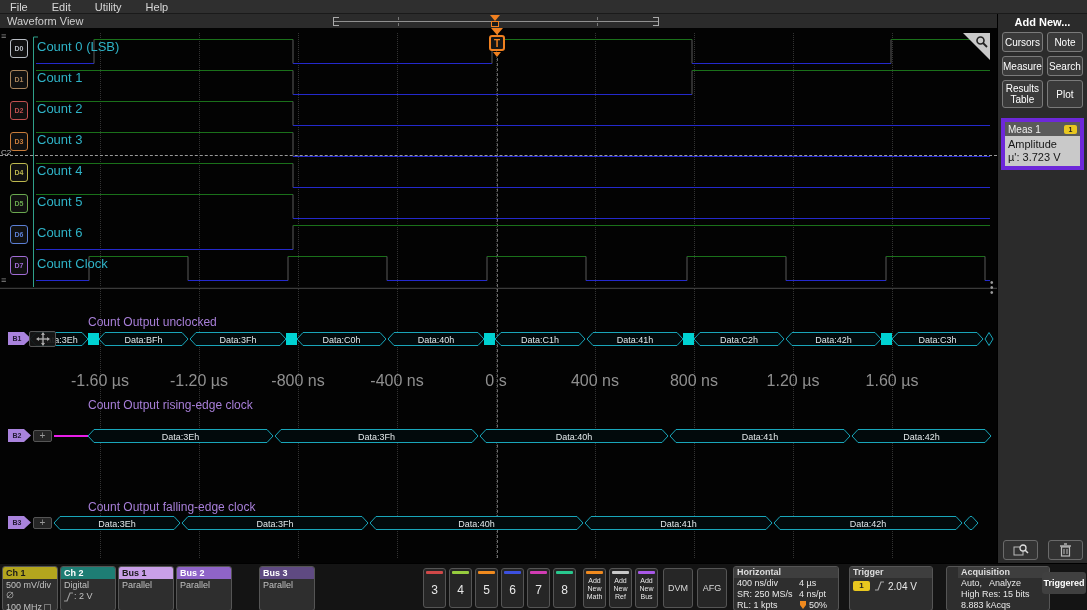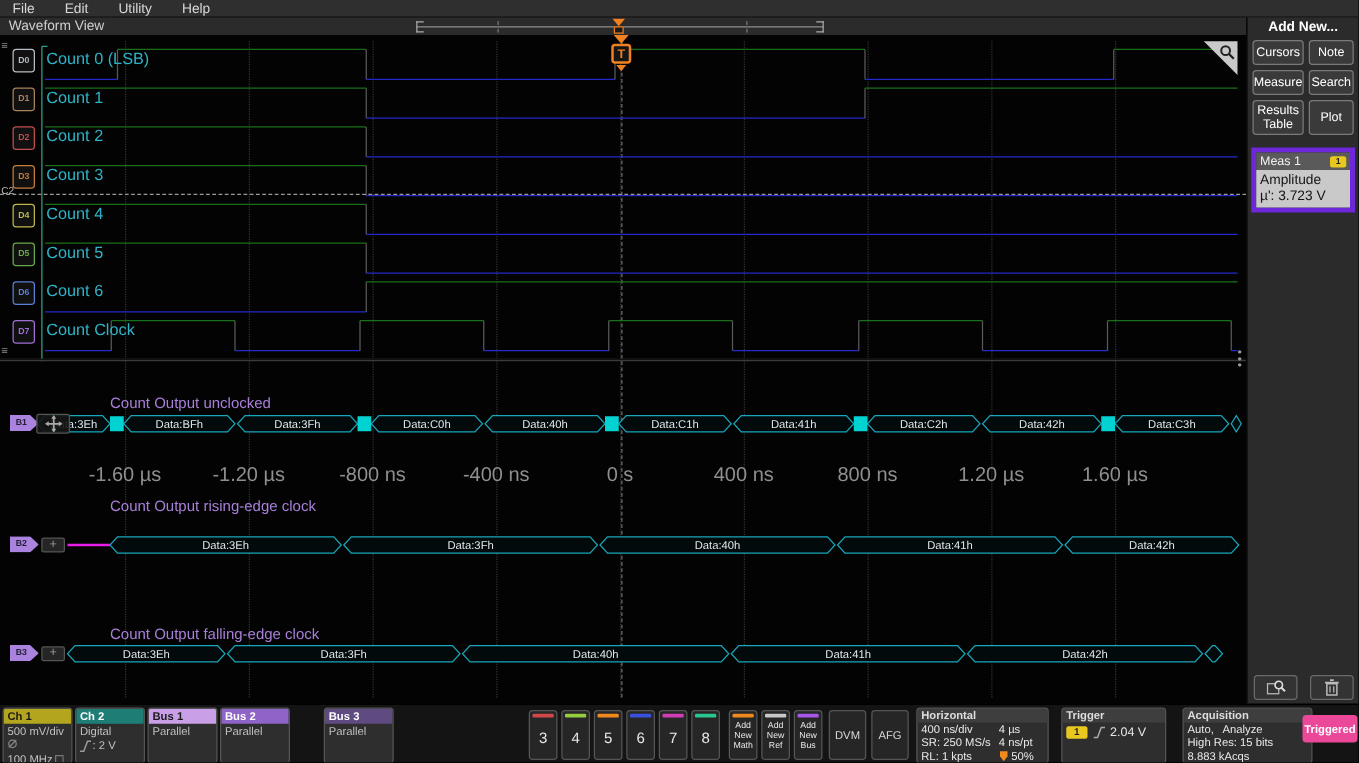--- a/index.html
+++ b/index.html
@@ -416,21 +416,21 @@
         <div class="panelrow"><span style="width: 62px;">RL: 1 kpts</span><svg width="8" height="10" style="margin-right:2px">
             <path d="M1,1 L7,1 L7,5 L4,9 L1,5 Z" fill="#f08a1e"></path>
           </svg><span>50%</span></div>
       </div>
       <div class="panelbadge" style="left: 849px; width: 84px;">
         <div class="panelhead">Trigger</div>
         <div class="panelrow"><span class="trigpill">1</span><svg width="11" height="12" style="margin:2px 3px 0 4px">
             <path d="M1,10 L4,10 L7,2 L10,2" fill="none" stroke="#aaa" stroke-width="1.2"></path>
           </svg><span style="margin-top: 3px; font-size: 10px;">2.04 V</span></div>
       </div>
-      <div class="panelbadge" style="left: 946px; width: 104px;">
+      <div class="panelbadge" style="left: 946px; width: 104px; padding-left: 11px;">
         <div class="panelhead">Acquisition</div>
         <div class="panelrow">Auto,   Analyze</div>
         <div class="panelrow">High Res: 15 bits</div>
         <div class="panelrow">8.883 kAcqs</div>
       </div>
-      <div class="statusbtn" style="left: 1042px; top: 8px; width: 44px; height: 22px; background: #ec4899;">Triggered</div>
+      <div class="statusbtn" style="left: 1042px; top: 8px; width: 44px; height: 22px; background: #404040;">Triggered</div>
     </div>
 </div>
 
 </body></html>

